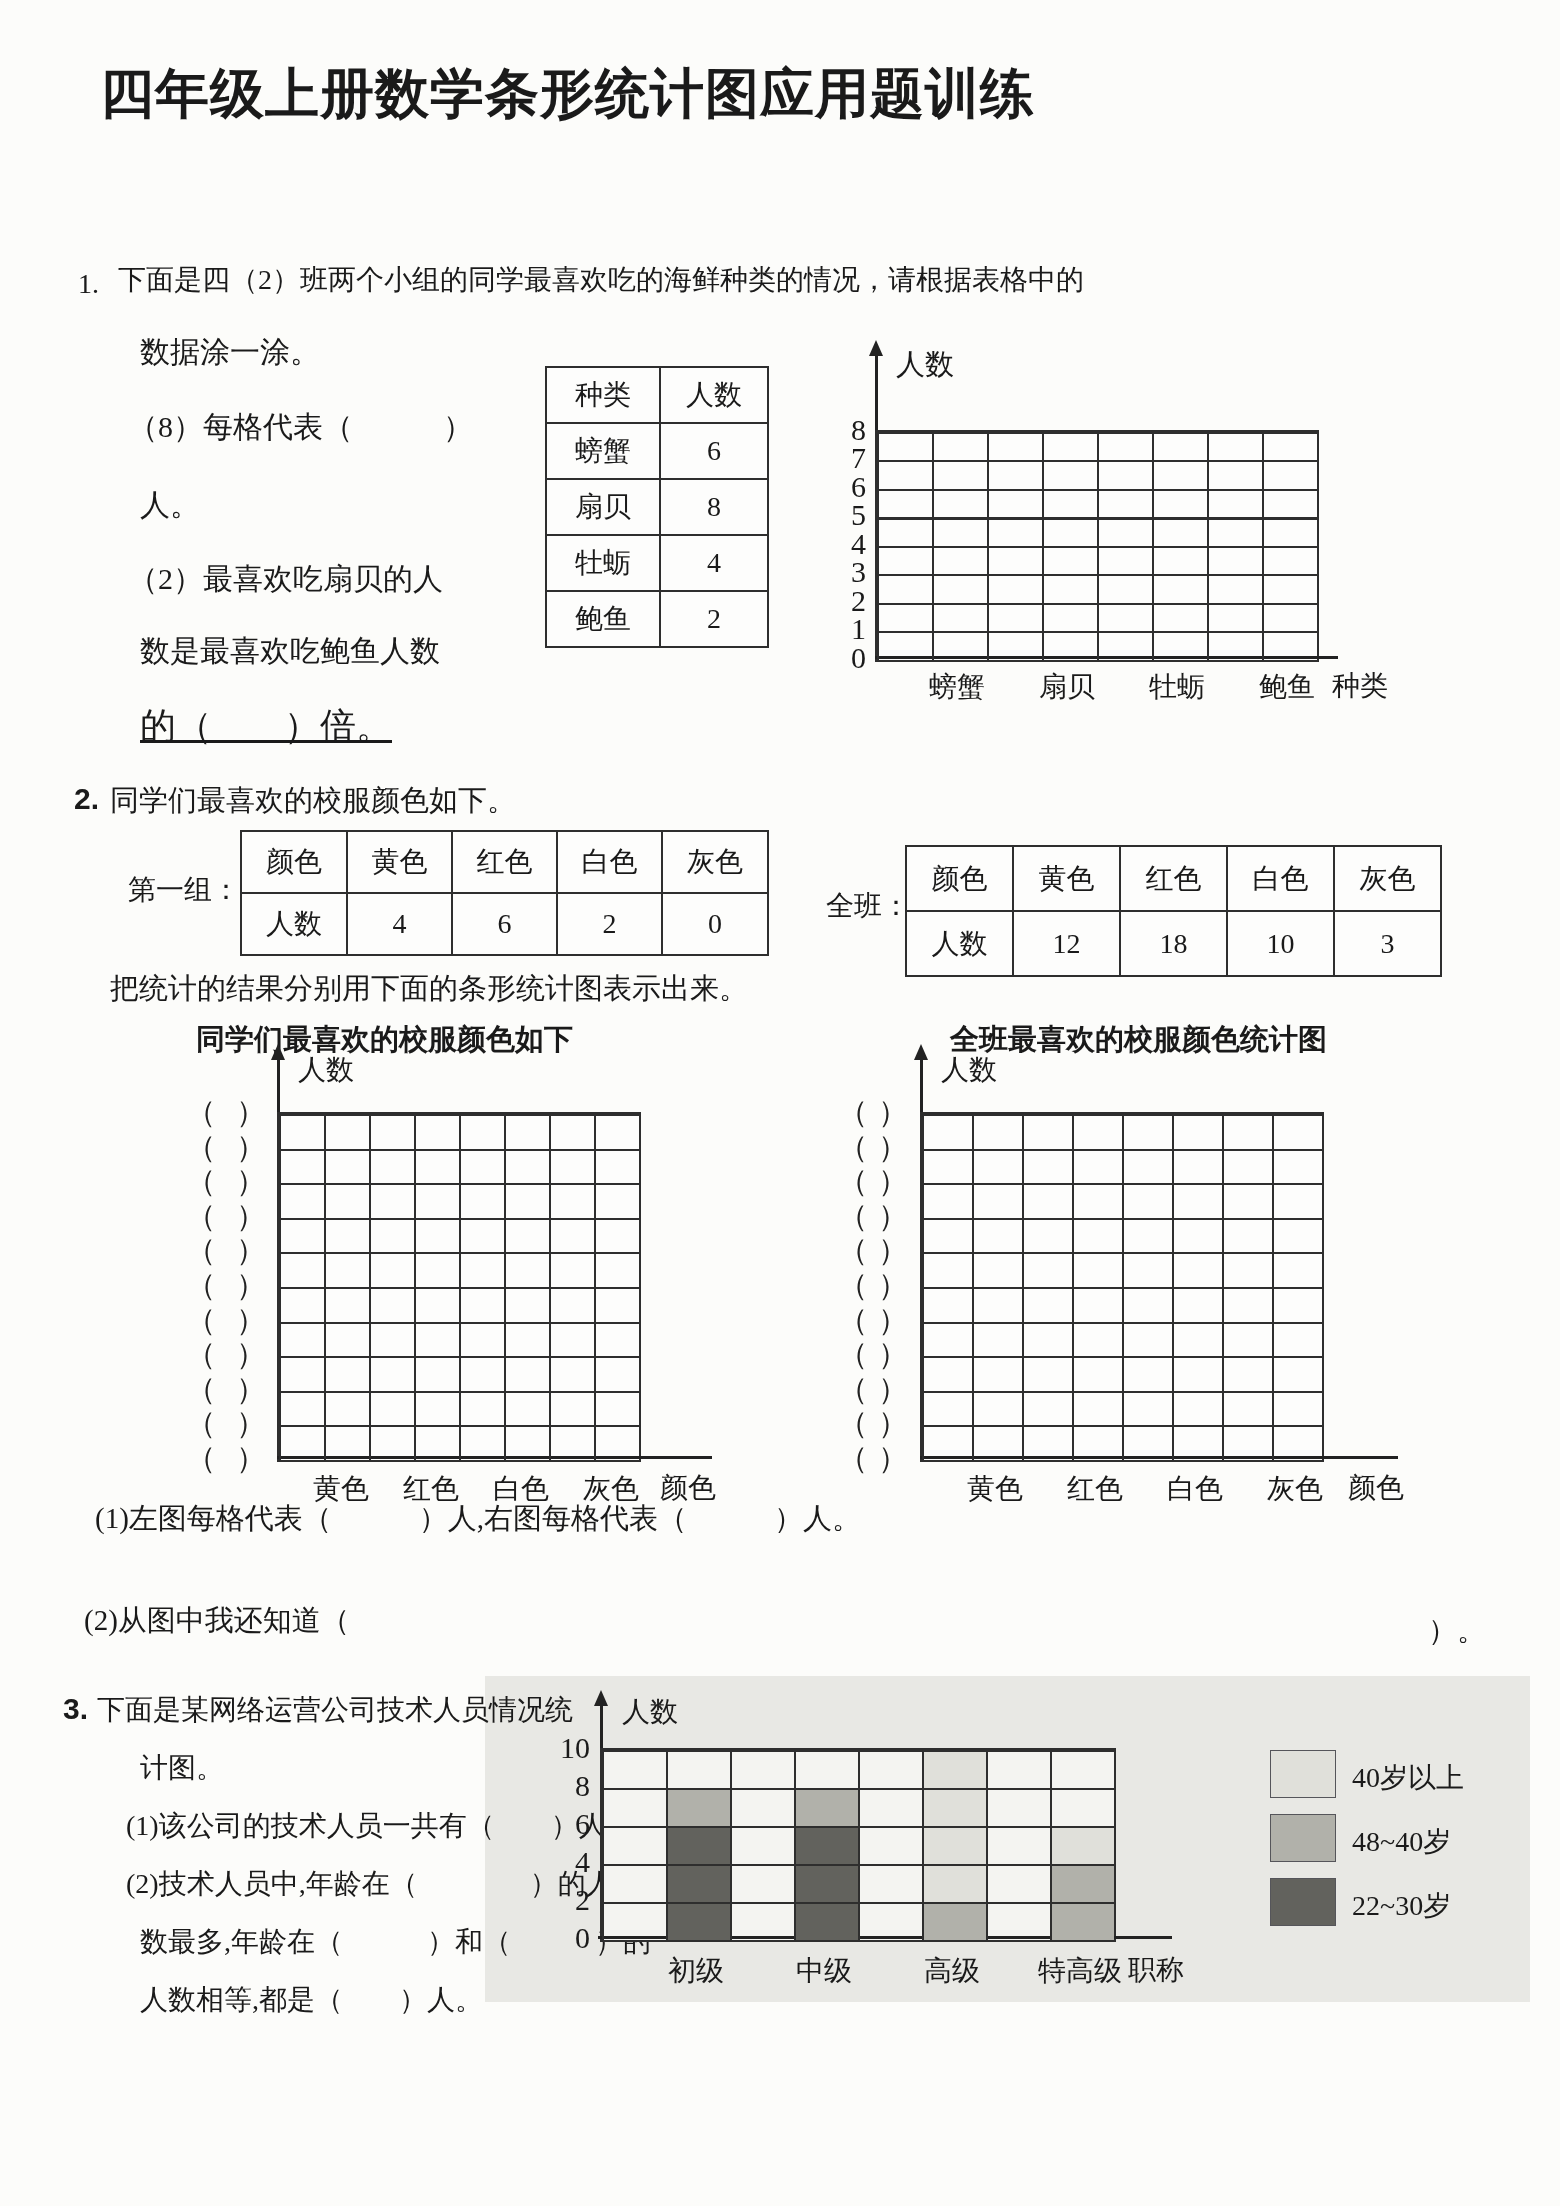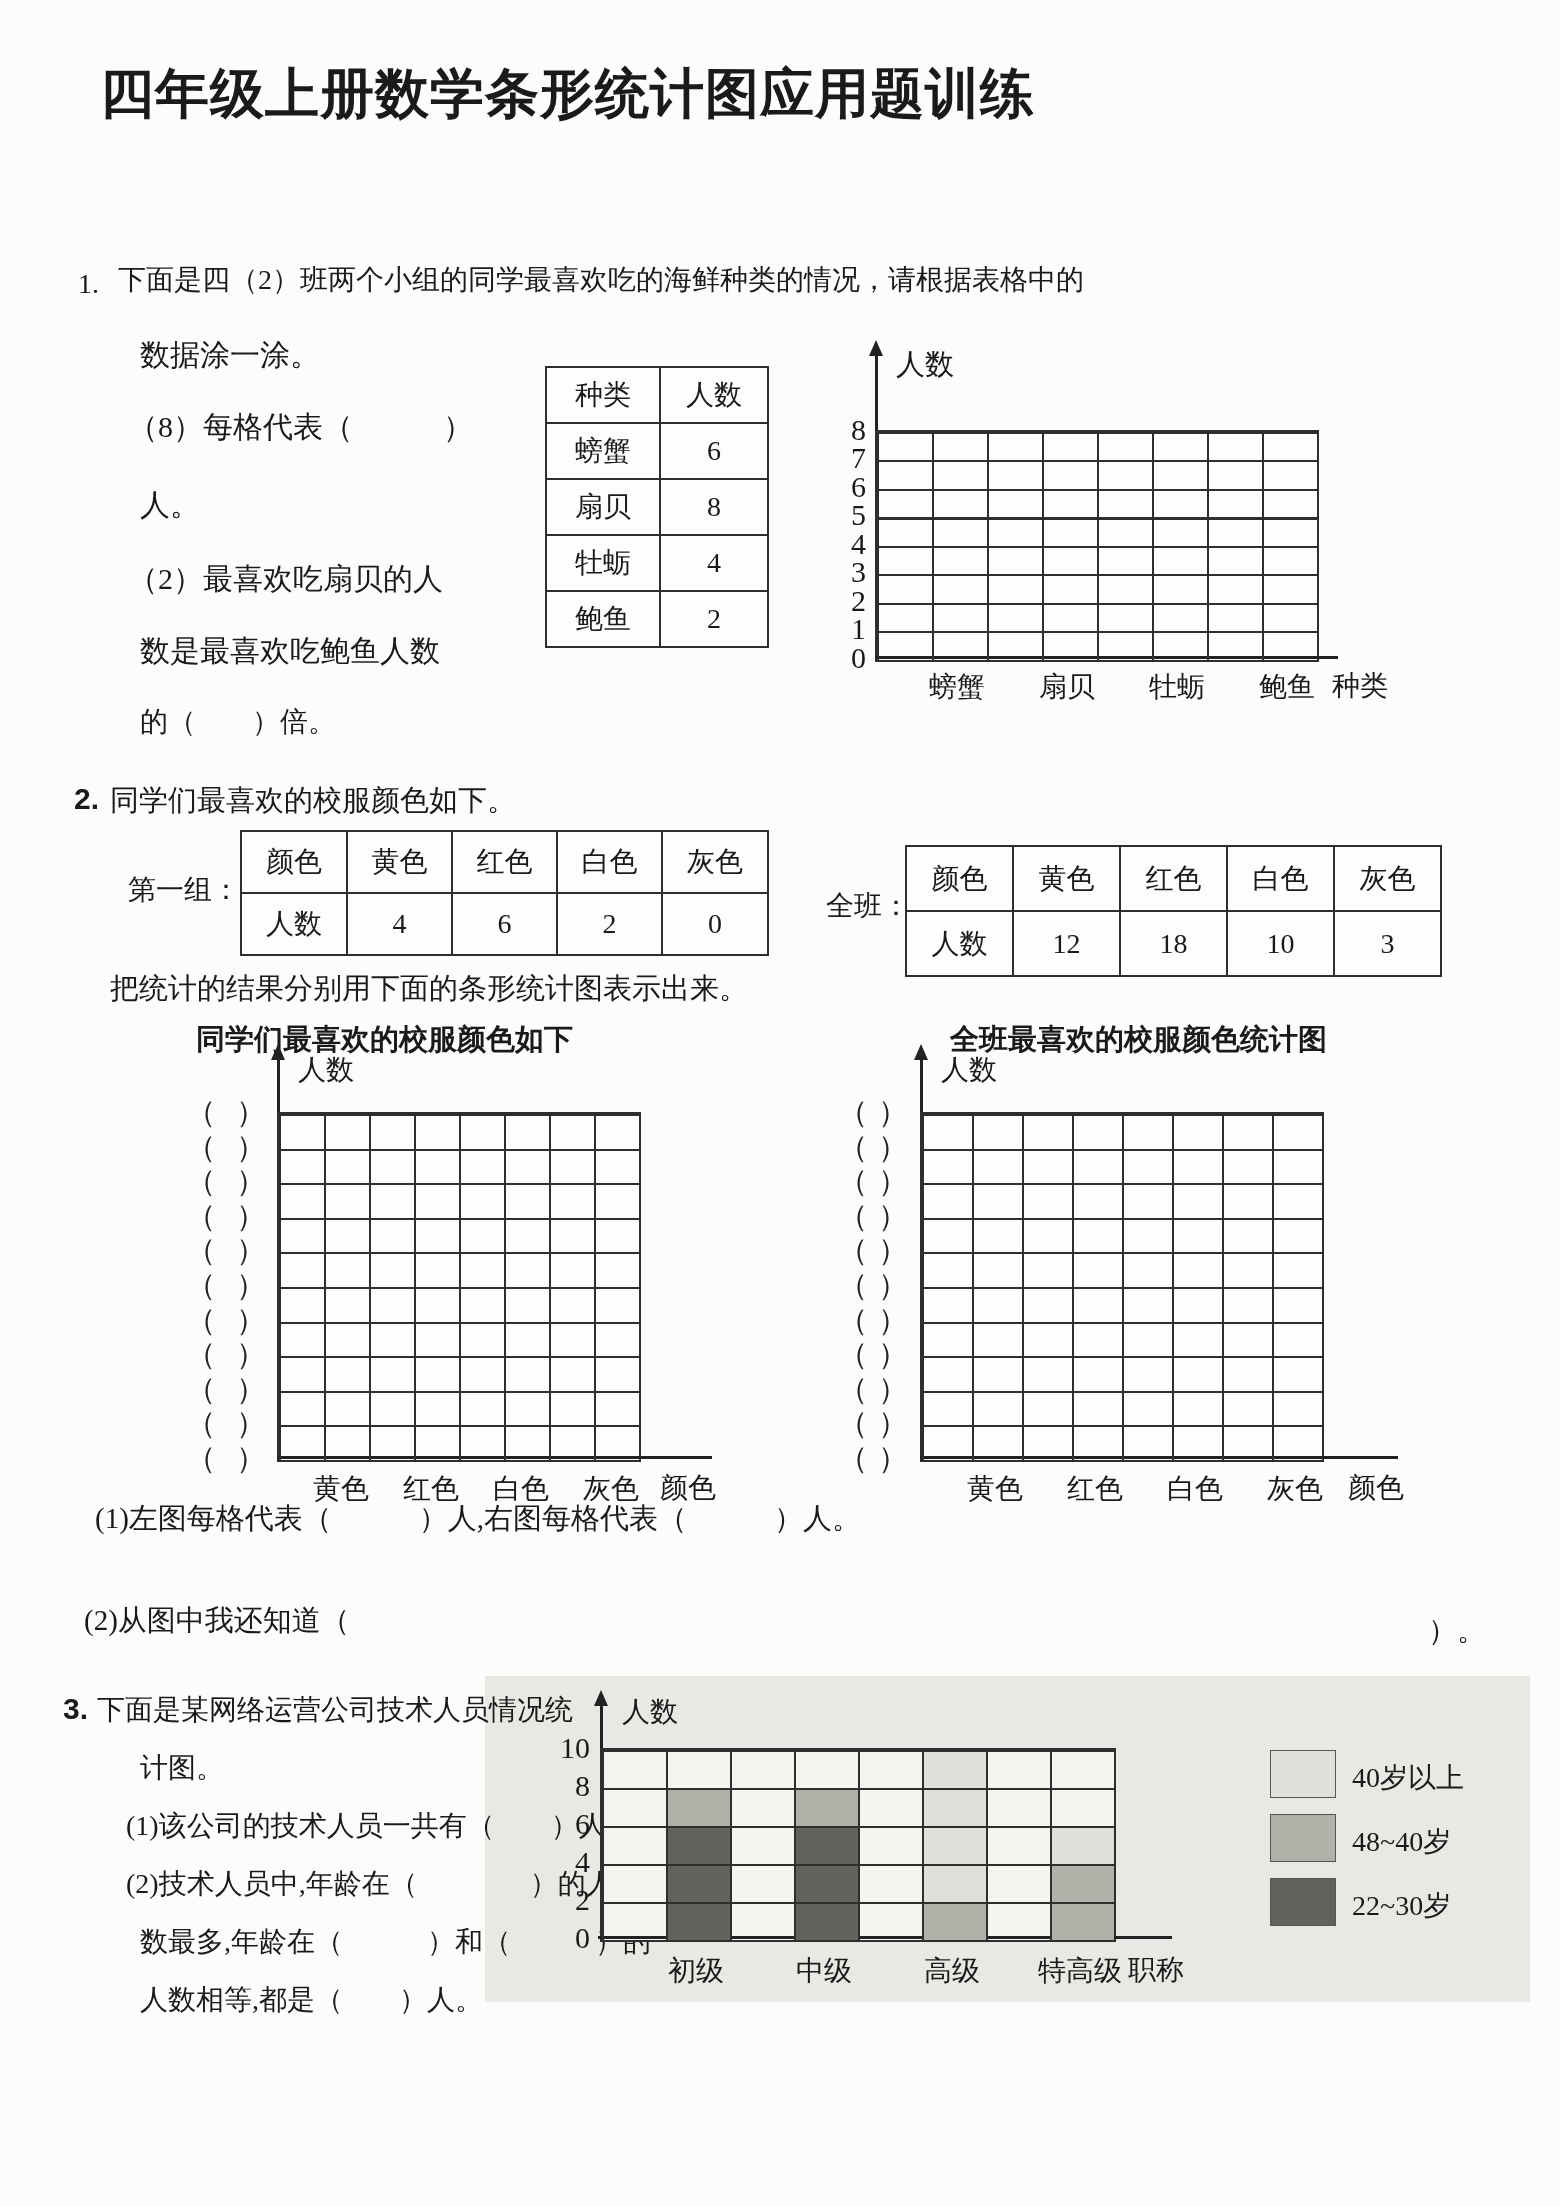--- a/index.html
+++ b/index.html
@@ -29,26 +29,26 @@
   .legend-swatch{position:absolute;width:64px;height:46px;border:1.5px solid #55555a;}
   .panel{position:absolute;background:#e8e8e4;}
 </style>
 </head>
 <body>
 
 <div class="abs sans bold" style="left:100px;top:60px;font-size:54px;letter-spacing:1px;">四年级上册数学条形统计图应用题训练</div>
 
 <div class="abs" style="left:78px;top:266px;font-size:28px;">1.</div>
 <div class="abs" style="left:108px;top:262px;font-size:28px;margin-left:10px;">下面是四（2）班两个小组的同学最喜欢吃的海鲜种类的情况，请根据表格中的</div>
-<div class="abs" style="left:140px;top:336px;font-size:30px;">数据涂一涂。</div>
+<div class="abs" style="left:140px;top:336px;font-size:30px;font-family:Liberation Mono, monospace;">数据涂一涂。</div>
 <div class="abs" style="left:128px;top:408px;font-size:30px;">（8）每格代表（　　　）</div>
 <div class="abs" style="left:140px;top:486px;font-size:30px;">人。</div>
 <div class="abs" style="left:128px;top:560px;font-size:30px;">（2）最喜欢吃扇贝的人</div>
 <div class="abs" style="left:140px;top:632px;font-size:30px;">数是最喜欢吃鲍鱼人数</div>
-<div class="abs" style="left:140px;top:704px;font-size:28px;">的（　　）倍。</div>
+<div class="abs" style="left:140px;top:704px;font-size:36px;text-decoration:underline;">的（　　）倍。</div>
 
 <table class="t" style="left:545px;top:366px;">
   <tbody>
       <tr>
     <td style="width:112px;height:54px;">种类</td>
     <td style="width:106px;">人数</td>
   </tr>
   <tr>
     <td style="height:54px;">螃蟹</td>
     <td>6</td>

